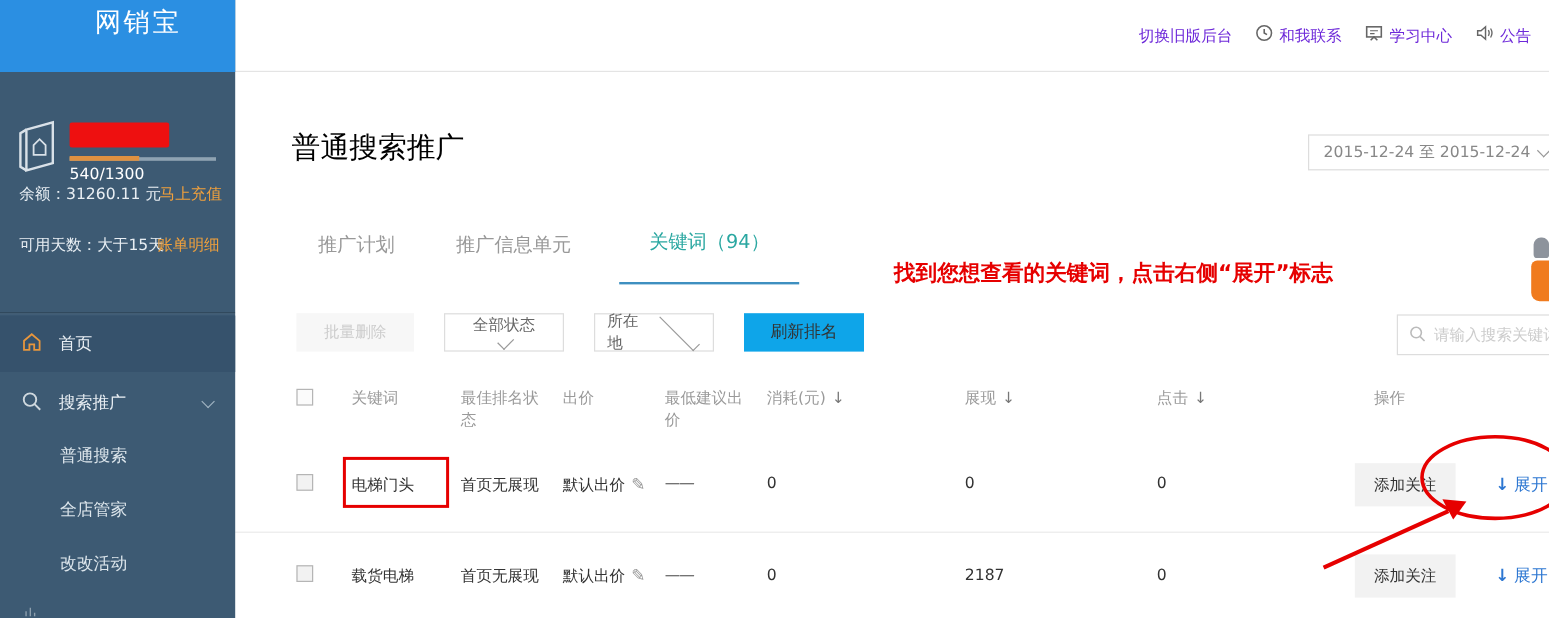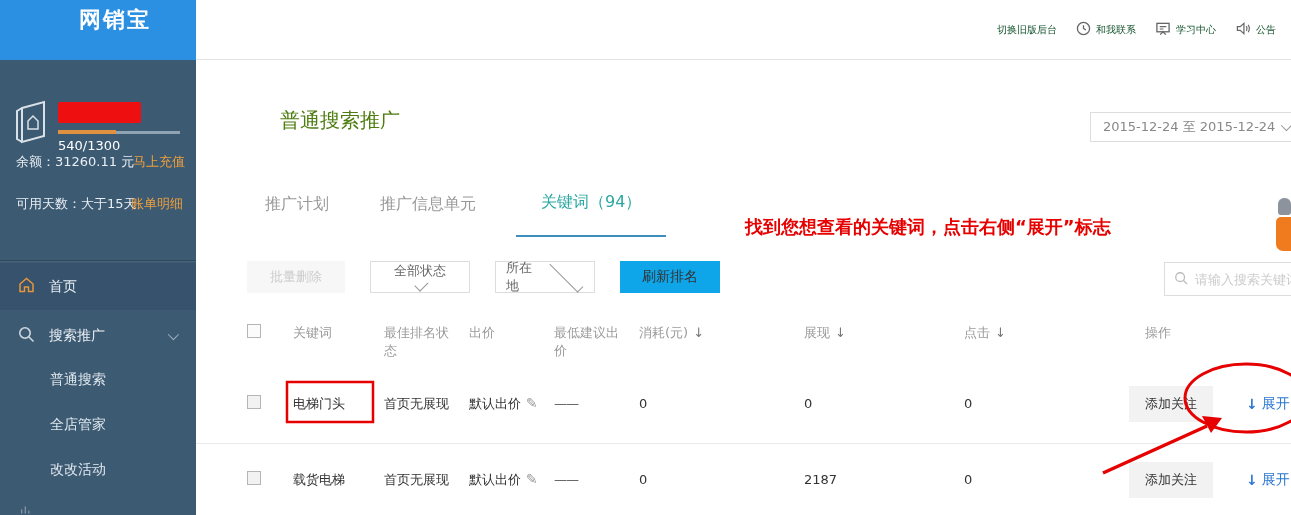--- a/index.html
+++ b/index.html
@@ -3,21 +3,21 @@
 <meta charset="utf-8">
 <style>
   * { margin:0; padding:0; box-sizing:border-box; }
   html,body { width:1291px; height:515px; overflow:hidden; }
   body { font-family:"DejaVu Sans","Liberation Sans",sans-serif; background:#fff; position:relative; }
   .screen { position:relative; width:1291px; height:515px; overflow:hidden; background:#fff; }
 
   
   .sidebar { position:absolute; left:0; top:0; width:196px; height:515px; background:#3d5a73; z-index:2; }
   .side-header { height:60px; background:#2b8fe2; text-align:center; padding-top:7px; }
-  .logo { color:#fff; font-size:22px; font-weight:bold; letter-spacing:2px; line-height:26px;padding-left:34px; }
+  .logo { color:#fff; font-size:22px; font-weight:normal; letter-spacing:2px; line-height:26px;padding-left:34px; }
   .logo-sub { color:rgba(255,255,255,.8); font-size:12px; margin-top:2px; }
   .acct-icon { position:absolute; left:14px; top:98px; }
   .redact-block { position:absolute; left:58px; top:102px; width:83px; height:21px; background:#ee1010; border-radius:2px; }
   .progress { position:absolute; left:58px; top:131px; width:122px; height:3px; background:#8fa3b2; }
   .progress-fill { position:absolute; left:0; top:-1px; height:4px; width:58px; background:#df9140; }
   .quota { position:absolute; left:58px; top:138px; color:#fff; font-size:13px; }
   .balance-label { position:absolute; left:16px; top:153px; color:#e8eef3; font-size:13px; }
   .recharge-link { position:absolute; left:133px; top:153px; color:#f0a03c; font-size:13px; cursor:pointer; }
   .days-label { position:absolute; left:16px; top:195px; color:#e8eef3; font-size:13px; }
   .bill-link { position:absolute; left:131px; top:195px; color:#f0a03c; font-size:13px; cursor:pointer; }
@@ -27,22 +27,22 @@
   .mi-search { top:323px; height:26px; padding-left:18px; }
   .mi-sub { padding-left:50px; height:24px; color:#dde6ec; }
   .mi-sub1 { top:368px; } .mi-sub2 { top:413px; } .mi-sub3 { top:458px; }
   .mi-partial { top:505px; height:10px; padding-left:18px; opacity:.55; }
   .menu-label { margin-left:14px; }
   .chev-side { position:absolute; right:20px; }
 
   
   .main { position:absolute; left:196px; top:0; right:0; bottom:0; background:#fff; }
   .topbar { position:absolute; left:0; top:0; right:0; height:60px; border-bottom:1px solid #e4e4e4; display:flex; align-items:center; justify-content:flex-end; padding-right:15px; gap:19px; }
-  .top-link { display:flex; align-items:center; gap:5px; color:#14532d; font-size:10px; cursor:pointer; }
-  .page-title { position:absolute; left:47px; top:107px; font-size:20px; color:#4d7c0f;margin-left:37px; }
+  .top-link { display:flex; align-items:center; gap:5px; color:#6d28d9; font-size:13px; cursor:pointer; }
+  .page-title { position:absolute; left:47px; top:107px; font-size:24px; color:#000000; }
   .datebox { position:absolute; left:894px; top:112px; width:212px; height:30px; border:1px solid #ddd; display:flex; align-items:center; padding:0 12px; color:#888; font-size:13px; cursor:pointer; }
   .datebox .chev { margin-left:auto; }
 
   .tabs { position:absolute; left:69px; top:192px; display:flex; align-items:flex-end; }
   .tab { font-size:16px; color:#999; padding-bottom:22px; cursor:pointer; }
   .tab-plan { margin-right:51px; }
   .tab-unit { margin-right:40px; }
   .tab-active { color:#2aa7a1; padding-left:25px; padding-right:25px; border-bottom:2px solid #3e8fc0; }
   .annotation { position:absolute; left:549px; top:215px; font-size:18px; font-weight:bold; color:#e60000; white-space:nowrap; }
 

